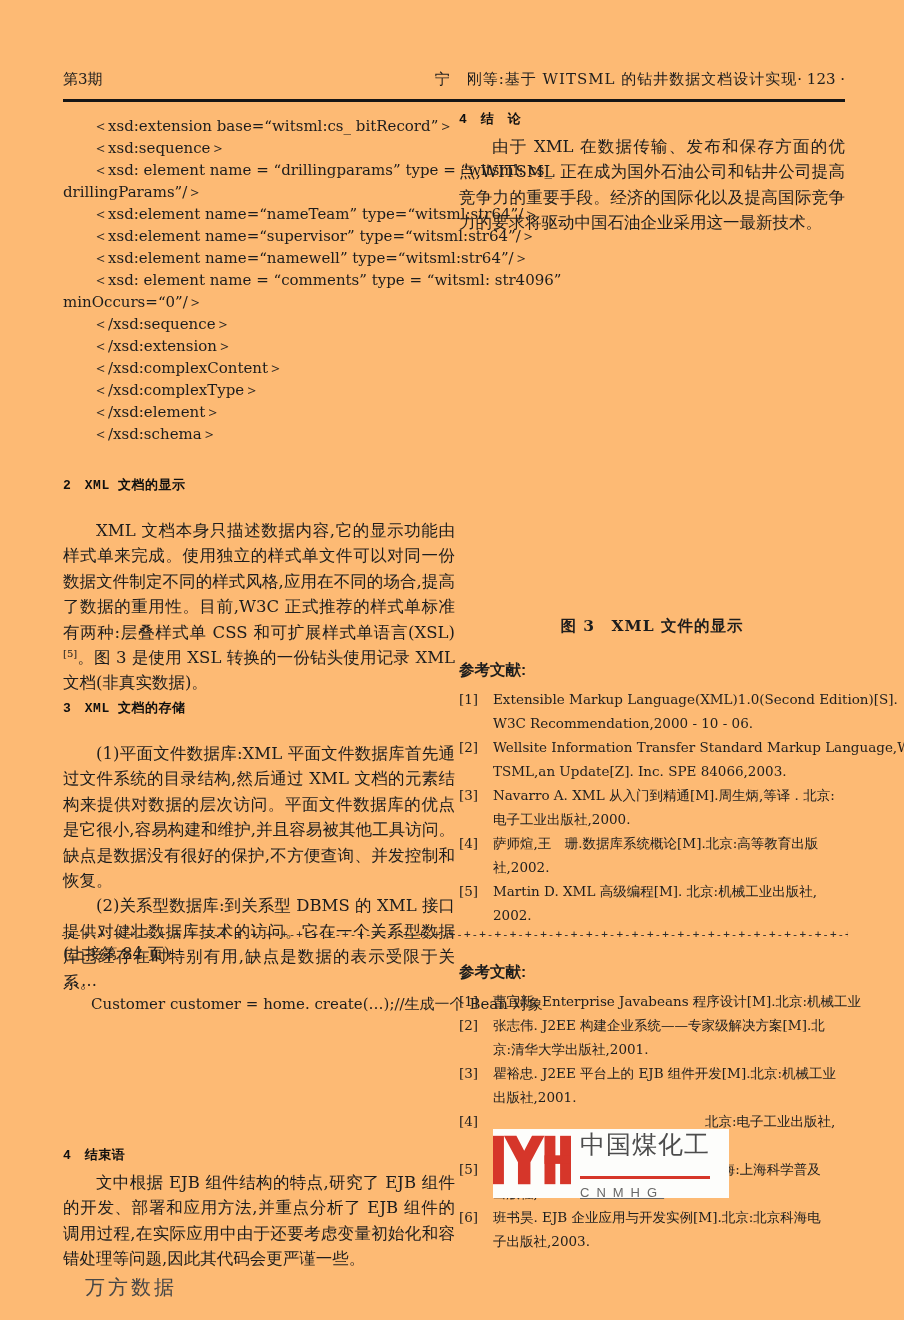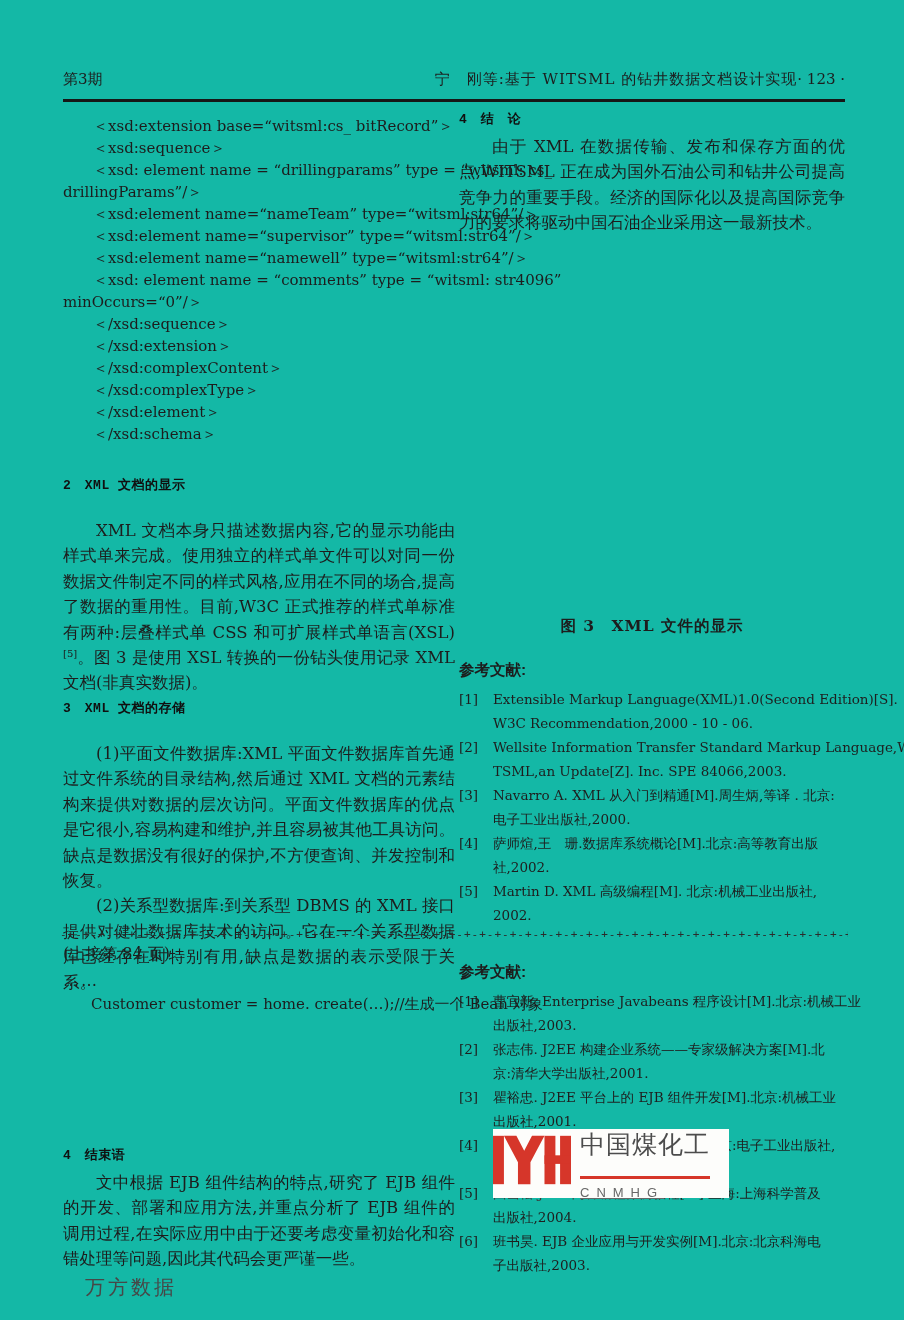--- a/index.html
+++ b/index.html
@@ -1,16 +1,16 @@
 <!DOCTYPE html>
 <html><head>
 <meta charset="utf-8">
 <style>
   html,body{margin:0;padding:0;background:#e9e9e9;}
-  .page{position:relative;width:904px;height:1320px;background:#14b8a6;color:#1d1d1d;
+  .page{position:relative;width:904px;height:1320px;background:#fdba74;color:#1d1d1d;
         font-family:"DejaVu Serif","Liberation Serif",serif;overflow:hidden;}
 
   
   .hdr{position:absolute;top:70px;left:63px;width:782px;display:flex;align-items:baseline;font-size:15px;}
   .hdr .hc{flex:1;text-align:right;letter-spacing:1px;}
   .rule{position:absolute;top:99px;left:63px;width:782px;height:3px;background:#161616;}
 
   
   .lcol{left:63px;width:392px;position:absolute;}
   .code-block{top:115px;font-size:15px;line-height:22px;}
@@ -168,21 +168,20 @@
         </span>
       </div>
     </div>
 
   <div class="rcol ref-head refh2">参考文献:</div>
   <div class="rcol reflist2">
       <div class="ref-item">
         <span class="ref-n">[1]</span>
         <span class="ref-lines">
           <div class="ref-line">曹宜新. Enterprise Javabeans 程序设计[M].北京:机械工业</div>
-          <div class="ref-line">出版社,2003.</div>
         </span>
       </div>
       <div class="ref-item">
         <span class="ref-n">[2]</span>
         <span class="ref-lines">
           <div class="ref-line">张志伟. J2EE 构建企业系统——专家级解决方案[M].北</div>
           <div class="ref-line">京:清华大学出版社,2001.</div>
         </span>
       </div>
       <div class="ref-item">

